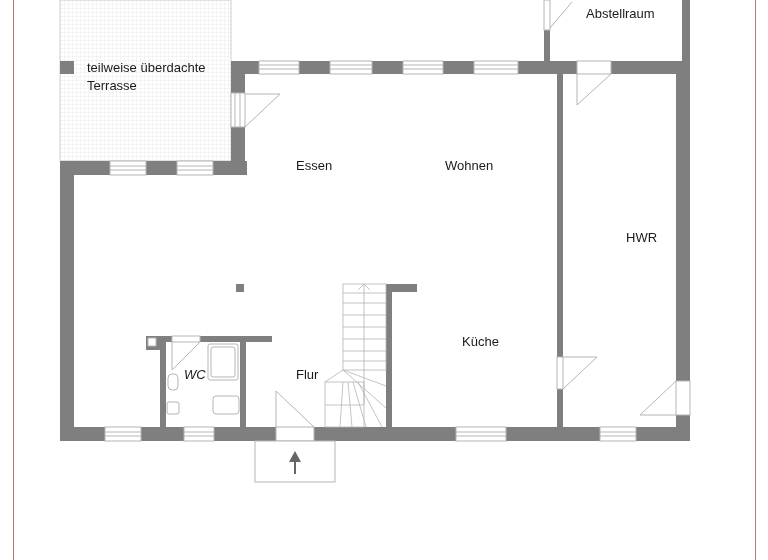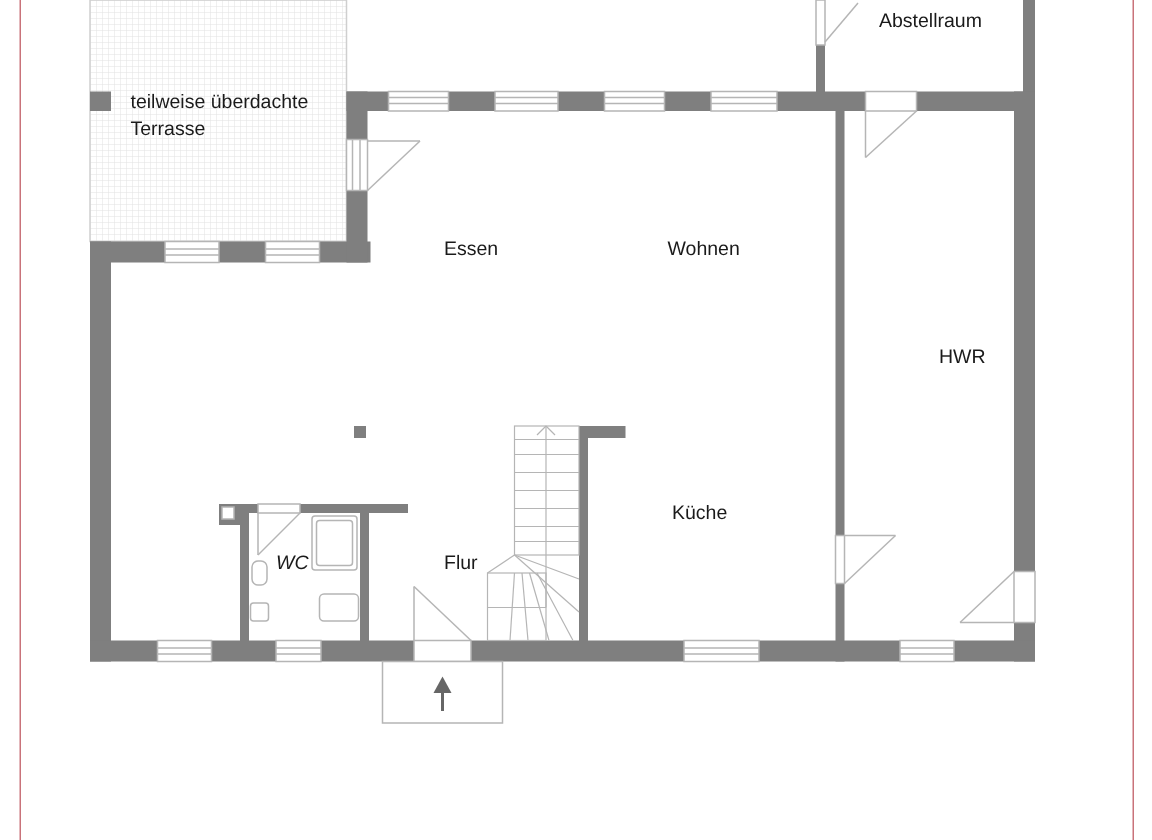--- a/index.html
+++ b/index.html
@@ -184,15 +184,15 @@
 </svg>
 
 <div class="label" style="left:87px; top:59px;">
   <div>teilweise überdachte</div>
   <div>Terrasse</div>
 </div>
 <div class="label" style="left:586px; top:5px;">Abstellraum</div>
 <div class="label" style="left:296px; top:157px;">Essen</div>
 <div class="label" style="left:445px; top:157px;">Wohnen</div>
 <div class="label" style="left:598px; top:229px;margin-left:28px;">HWR</div>
-<div class="label" style="left:448px; top:333px;">Küche</div>
+<div class="label" style="left:462px; top:333px;">Küche</div>
 <div class="label" style="left:184px; top:366px;font-style:italic;">WC</div>
 <div class="label" style="left:284px; top:366px;margin-left:12px;">Flur</div>
 
 </body></html>

